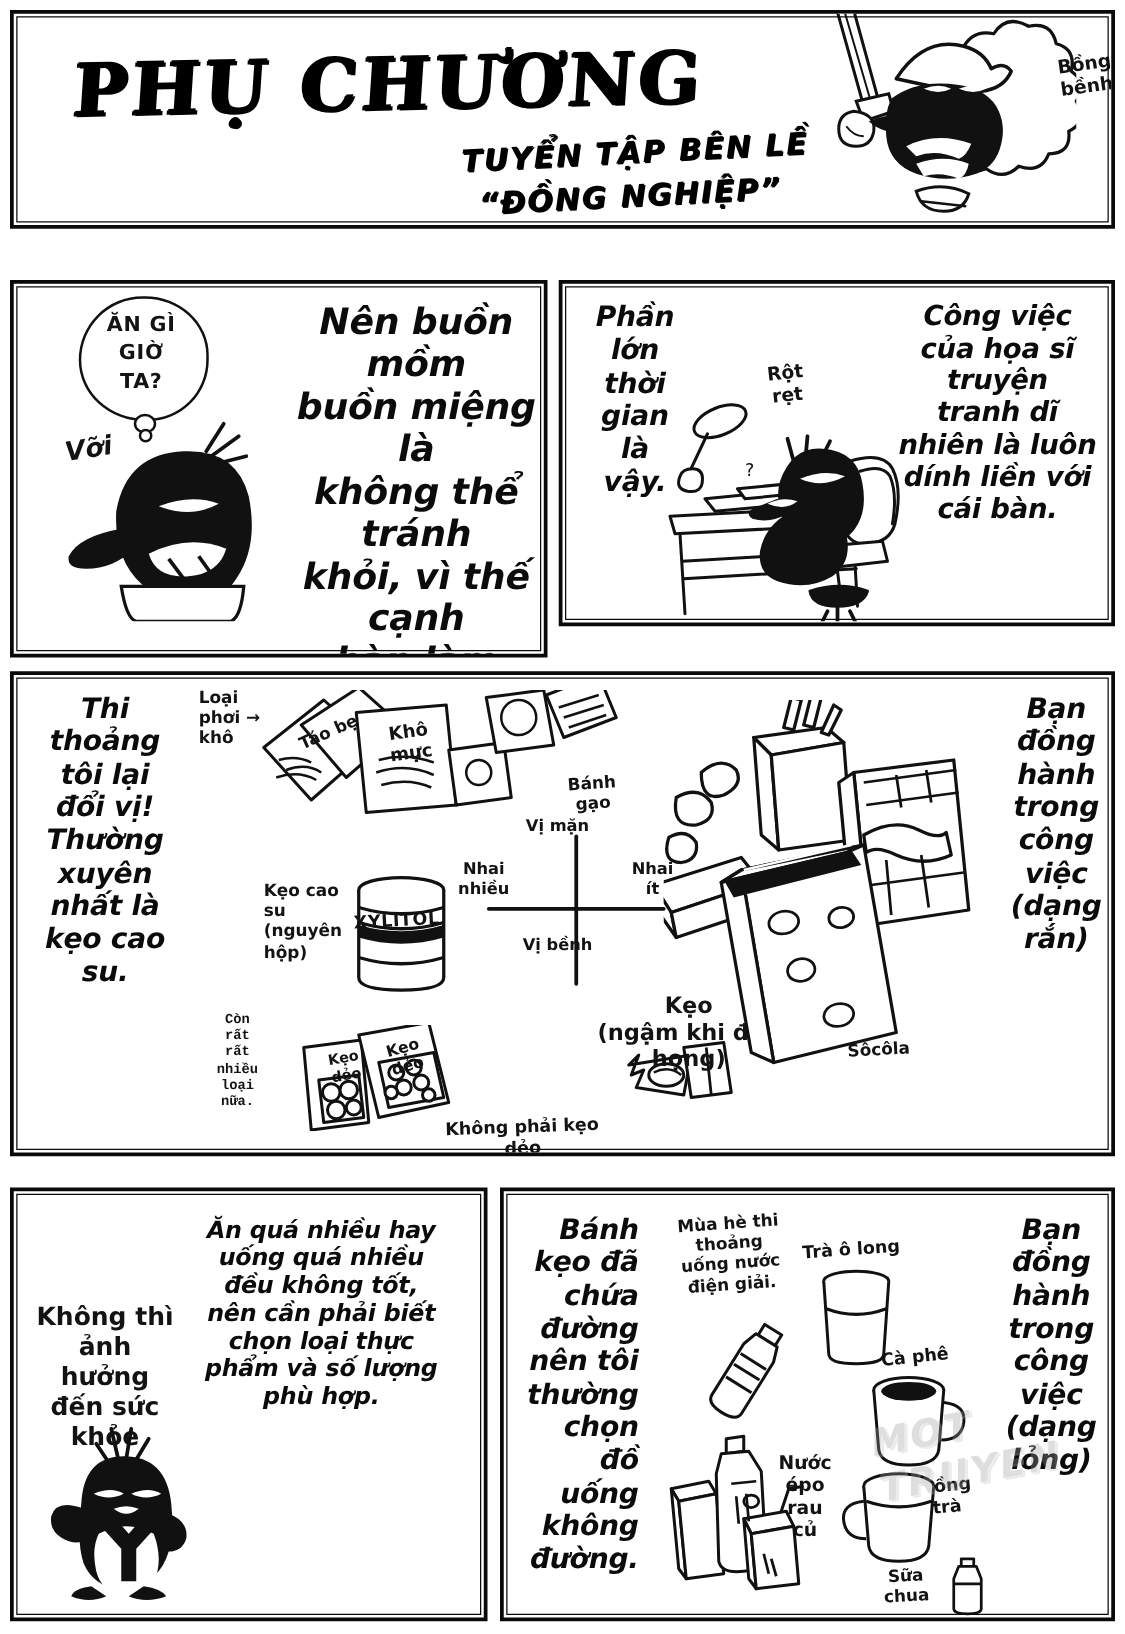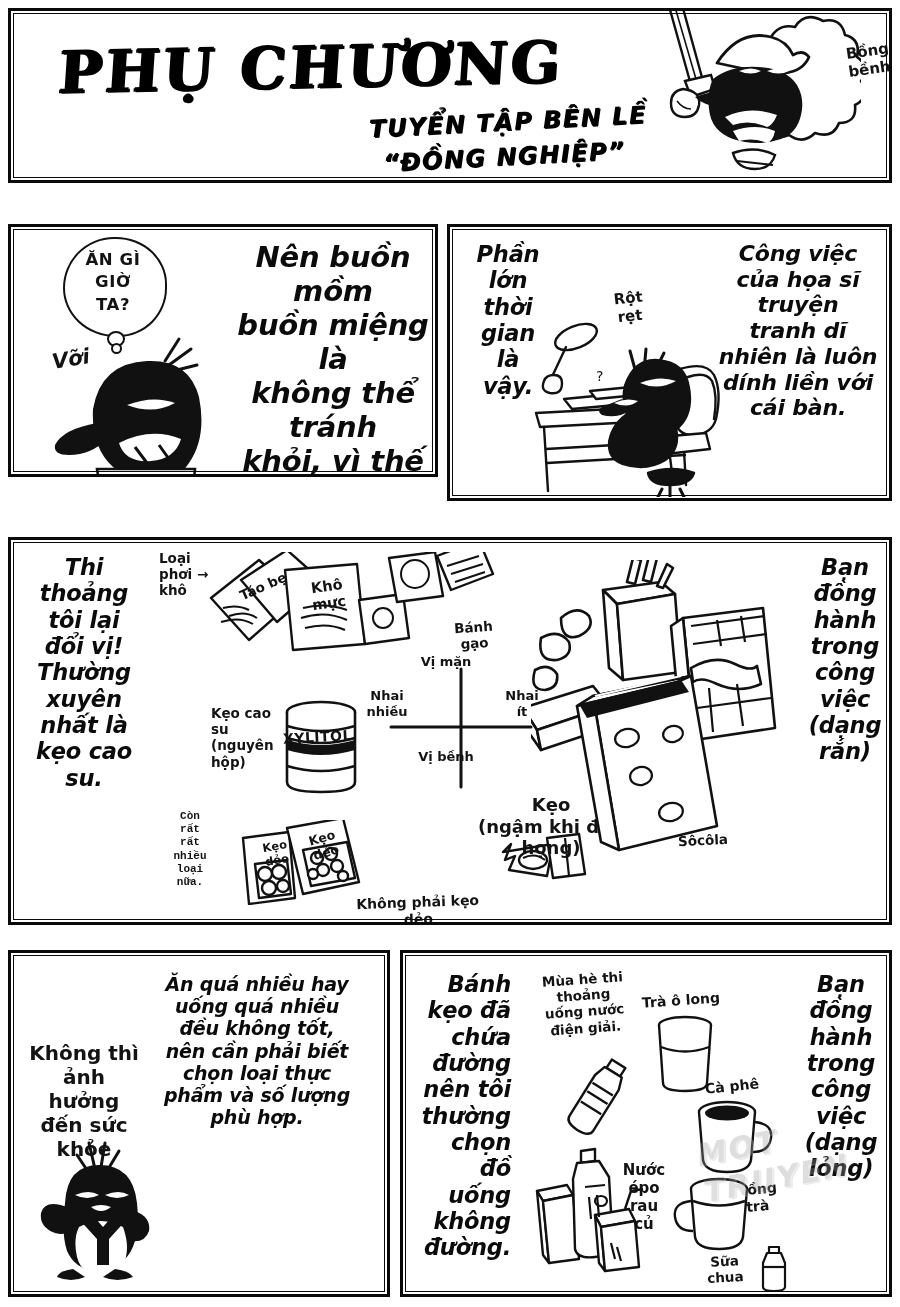--- a/index.html
+++ b/index.html
@@ -99,21 +99,21 @@
     transform: rotate(-3deg);
     text-shadow: 1px 1px 0 #000;
   }
   #hero-art { position: absolute; left: 640px; top: -6px; width: 210px; height: 190px; }
   #hero-label {
     left: 836px; top: 30px; width: 58px;
     font-size: 15px; transform: rotate(-8deg); text-align: left;
   }
 
   
-  #panel-snack { left: 8px; top: 224px; width: 430px; height: 253px; }
+  #panel-snack { left: 8px; top: 224px; width: 430px; height: 302px; }
   #panel-desk  { left: 447px; top: 224px; width: 445px; height: 277px; }
 
   #snack-narration { left: 222px; top: 14px; width: 200px; font-size: 29px; }
   #bubble-eat {
     position: absolute;
     left: 52px; top: 10px; width: 100px; height: 96px;
     border: 2.5px solid #111;
     border-radius: 50% 50% 48% 52% / 52% 48% 50% 50%;
     background: #fff;
   }

